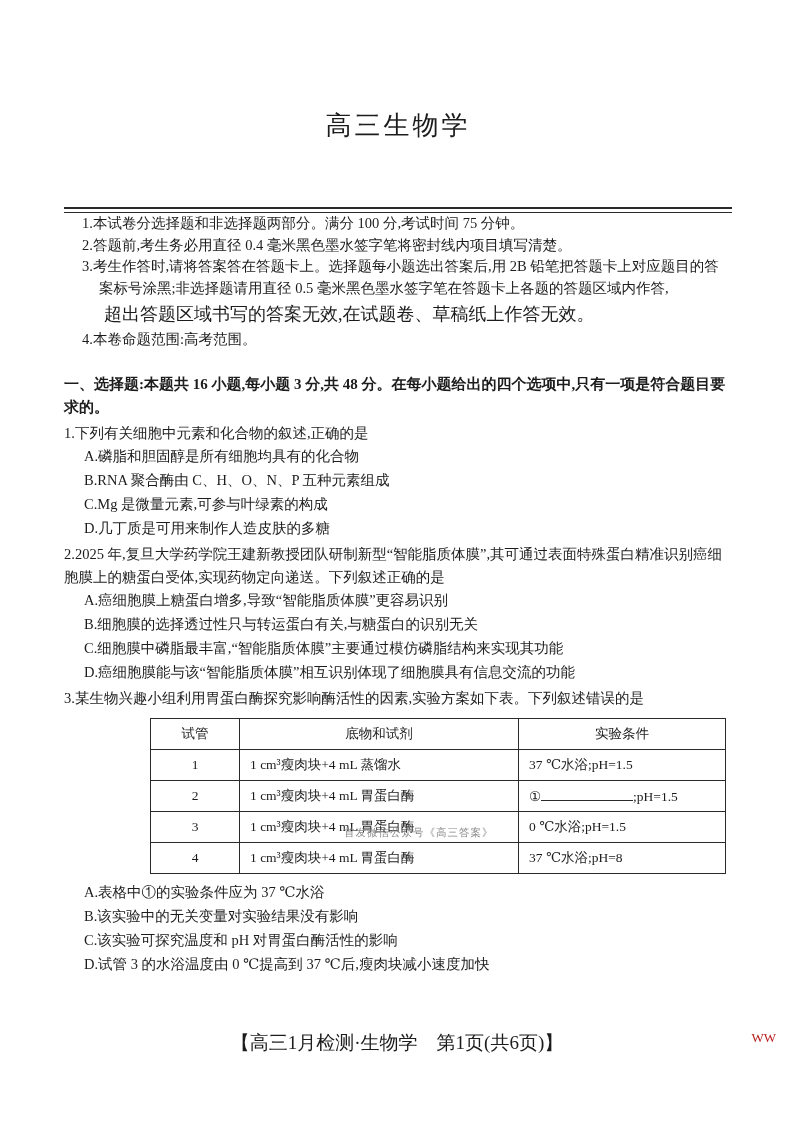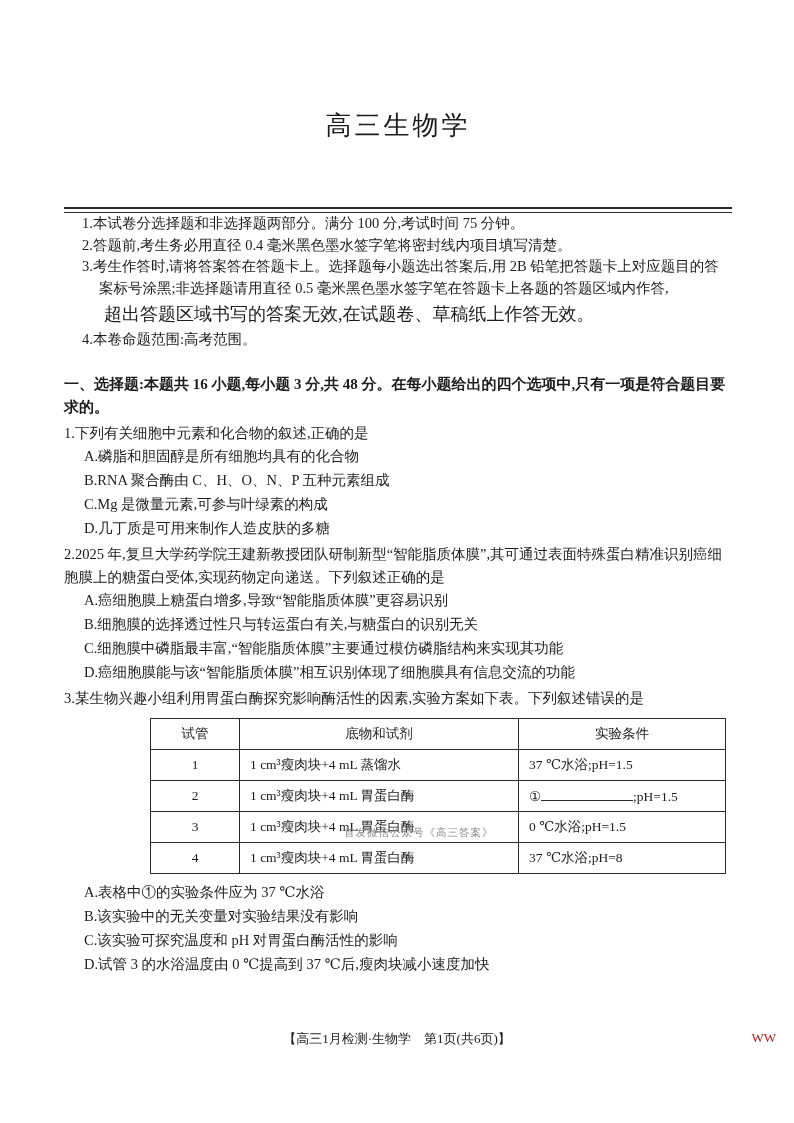--- a/index.html
+++ b/index.html
@@ -98,21 +98,21 @@
     font-size:10.5px;
     color:#8a8a8a;
     letter-spacing:1px;
     white-space:nowrap;
   }
   .page-footer{
     position:absolute;
     left:0;right:0;
     top:1030px;
     text-align:center;
-    font-size:13px;
+    font-size:19px;
   }
   .footer-code{
     position:absolute;
     right:18px;
     top:1030px;
     font-size:13px;
     color:#b91c1c;
   }
 </style>
 </head>

